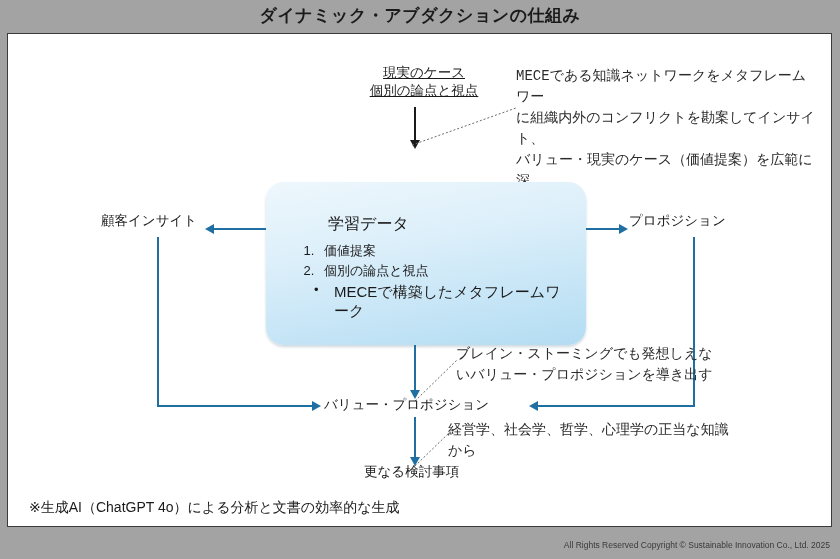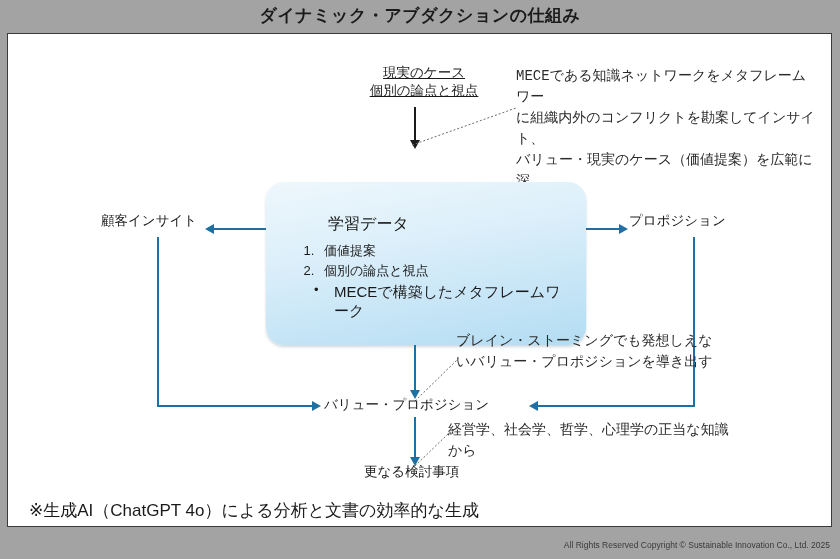--- a/index.html
+++ b/index.html
@@ -149,21 +149,21 @@
   .leader {
     position: absolute;
     overflow: visible;
   }
 
   
   #footnote {
     position: absolute;
     left: 28px;
     top: 500px;
-    font-size: 17px;
+    font-size: 14px;
     color: #1a1a1a;
     white-space: nowrap;
   }
   #copyright {
     position: absolute;
     right: 10px;
     top: 540px;
     font-size: 8.5px;
     color: #3a3a3a;
     white-space: nowrap;
@@ -223,21 +223,21 @@
     <div class="conn h" style="left:149px; top:371px; width:157px;"></div>
     <div class="arrowhead right" style="left:304px; top:367px;"></div>
 
     <div class="conn v" style="left:685px; top:203px; height:170px;"></div>
     <div class="conn h" style="left:530px; top:371px; width:157px;"></div>
     <div class="arrowhead left" style="left:521px; top:367px;"></div>
 
     <div class="conn v" style="left:406px; top:311px; height:47px;"></div>
     <div class="arrowhead down" style="left:402px; top:356px;"></div>
 
-    <div class="ann" style="left:448px; top:297px; width:260px;">
+    <div class="ann" style="left:448px; top:310px; width:260px;">
       <div>ブレイン・ストーミングでも発想しえな</div>
       <div>いバリュー・プロポジションを導き出す</div>
     </div>
     <svg class="leader" style="left:0; top:0; width:825px; height:494px;">
       <line x1="407" y1="367" x2="449" y2="326" stroke="#6b6b6b" stroke-width="1" stroke-dasharray="2,2"></line>
     </svg>
 
     <div class="node-label" style="left:316px; top:362px;">バリュー・プロポジション</div>
 
     <div class="conn v" style="left:406px; top:383px; height:42px;"></div>

